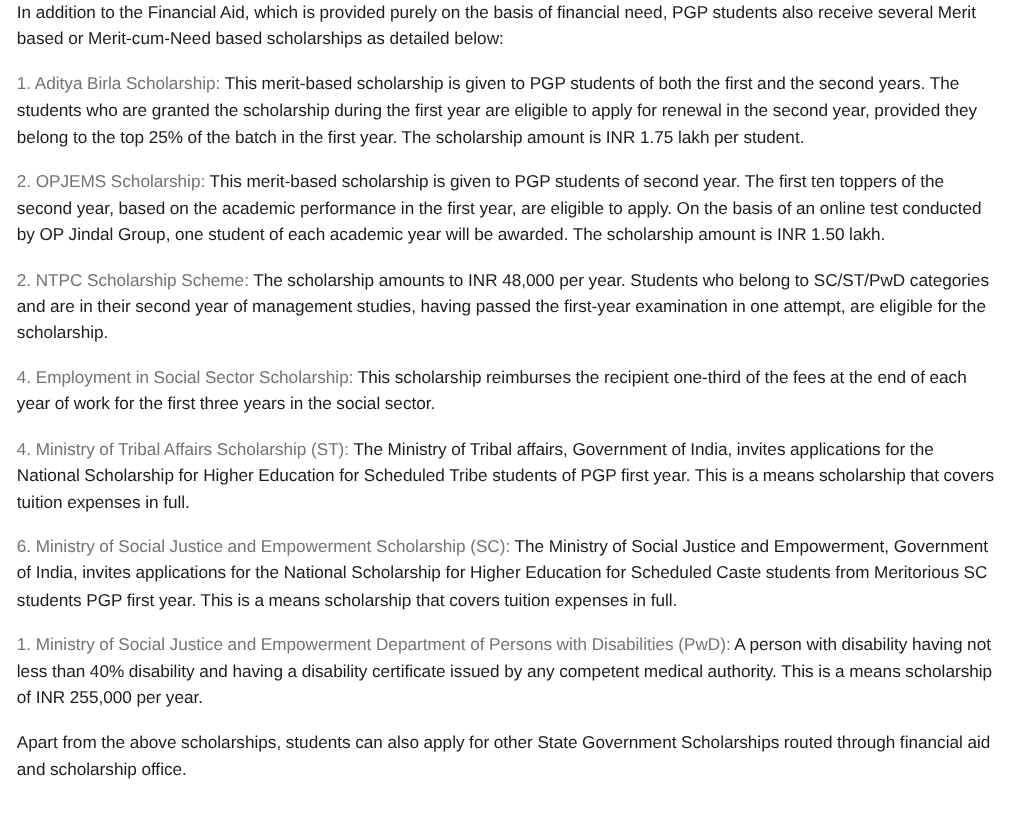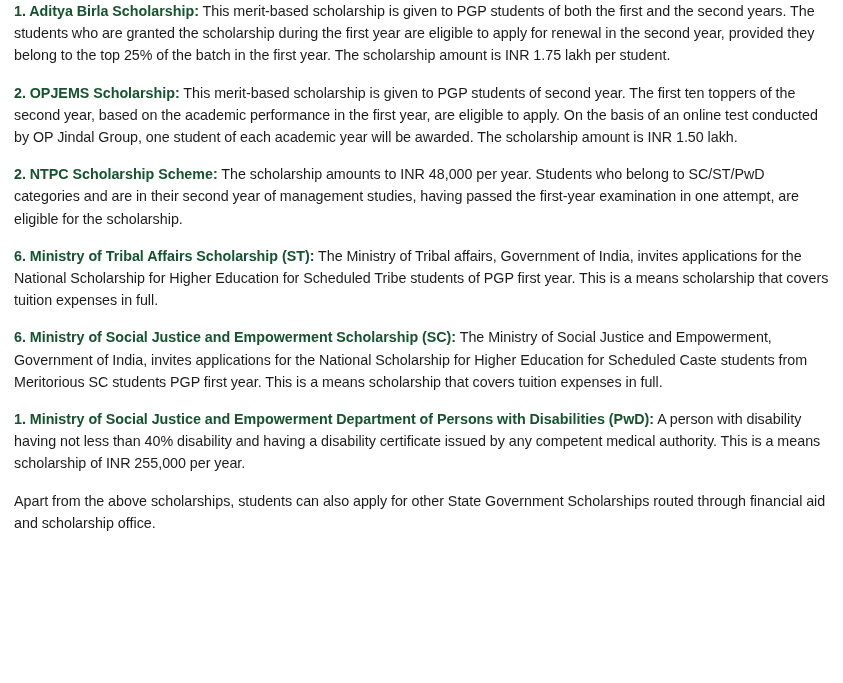--- a/index.html
+++ b/index.html
@@ -33,39 +33,41 @@
     line-height: 22.2px;
     color: #1c1c1c;
     margin: 0 0 15px 0;
     text-align: left;
     word-spacing: -0.15px;
   }
   p.para:last-child {
     margin-bottom: 0;
   }
   .lead {
-    font-weight: bold;
-    color: #14532d;
+    font-weight: normal;
+    color: #737373;
   }
 </style>
 </head>
 <body>
 
 <div class="page">
 
 
+  <p class="para">In addition to the Financial Aid, which is provided purely on the basis of financial need, PGP students also receive several Merit based or Merit-cum-Need based scholarships as detailed below:</p>
 
   <p class="para"><span class="lead">1. Aditya Birla Scholarship:</span><span> This merit-based scholarship is given to PGP students of both the first and the second years. The students who are granted the scholarship during the first year are eligible to apply for renewal in the second year, provided they belong to the top 25% of the batch in the first year. The scholarship amount is INR 1.75 lakh per student.</span></p>
 
   <p class="para"><span class="lead">2. OPJEMS Scholarship:</span><span> This merit-based scholarship is given to PGP students of second year. The first ten toppers of the second year, based on the academic performance in the first year, are eligible to apply. On the basis of an online test conducted by OP Jindal Group, one student of each academic year will be awarded. The scholarship amount is INR 1.50 lakh.</span></p>
 
   <p class="para"><span class="lead">2. NTPC Scholarship Scheme:</span><span> The scholarship amounts to INR 48,000 per year. Students who belong to SC/ST/PwD categories and are in their second year of management studies, having passed the first-year examination in one attempt, are eligible for the scholarship.</span></p>
 
+  <p class="para"><span class="lead">4. Employment in Social Sector Scholarship:</span><span> This scholarship reimburses the recipient one-third of the fees at the end of each year of work for the first three years in the social sector.</span></p>
 
-  <p class="para"><span class="lead">6. Ministry of Tribal Affairs Scholarship (ST):</span><span> The Ministry of Tribal affairs, Government of India, invites applications for the National Scholarship for Higher Education for Scheduled Tribe students of PGP first year. This is a means scholarship that covers tuition expenses in full.</span></p>
+  <p class="para"><span class="lead">4. Ministry of Tribal Affairs Scholarship (ST):</span><span> The Ministry of Tribal affairs, Government of India, invites applications for the National Scholarship for Higher Education for Scheduled Tribe students of PGP first year. This is a means scholarship that covers tuition expenses in full.</span></p>
 
   <p class="para"><span class="lead">6. Ministry of Social Justice and Empowerment Scholarship (SC):</span><span> The Ministry of Social Justice and Empowerment, Government of India, invites applications for the National Scholarship for Higher Education for Scheduled Caste students from Meritorious SC students PGP first year. This is a means scholarship that covers tuition expenses in full.</span></p>
 
   <p class="para"><span class="lead">1. Ministry of Social Justice and Empowerment Department of Persons with Disabilities (PwD):</span><span> A person with disability having not less than 40% disability and having a disability certificate issued by any competent medical authority. This is a means scholarship of INR 255,000 per year.</span></p>
 
   <p class="para">Apart from the above scholarships, students can also apply for other State Government Scholarships routed through financial aid and scholarship office.</p>
 
 </div>
 
 </body></html>

